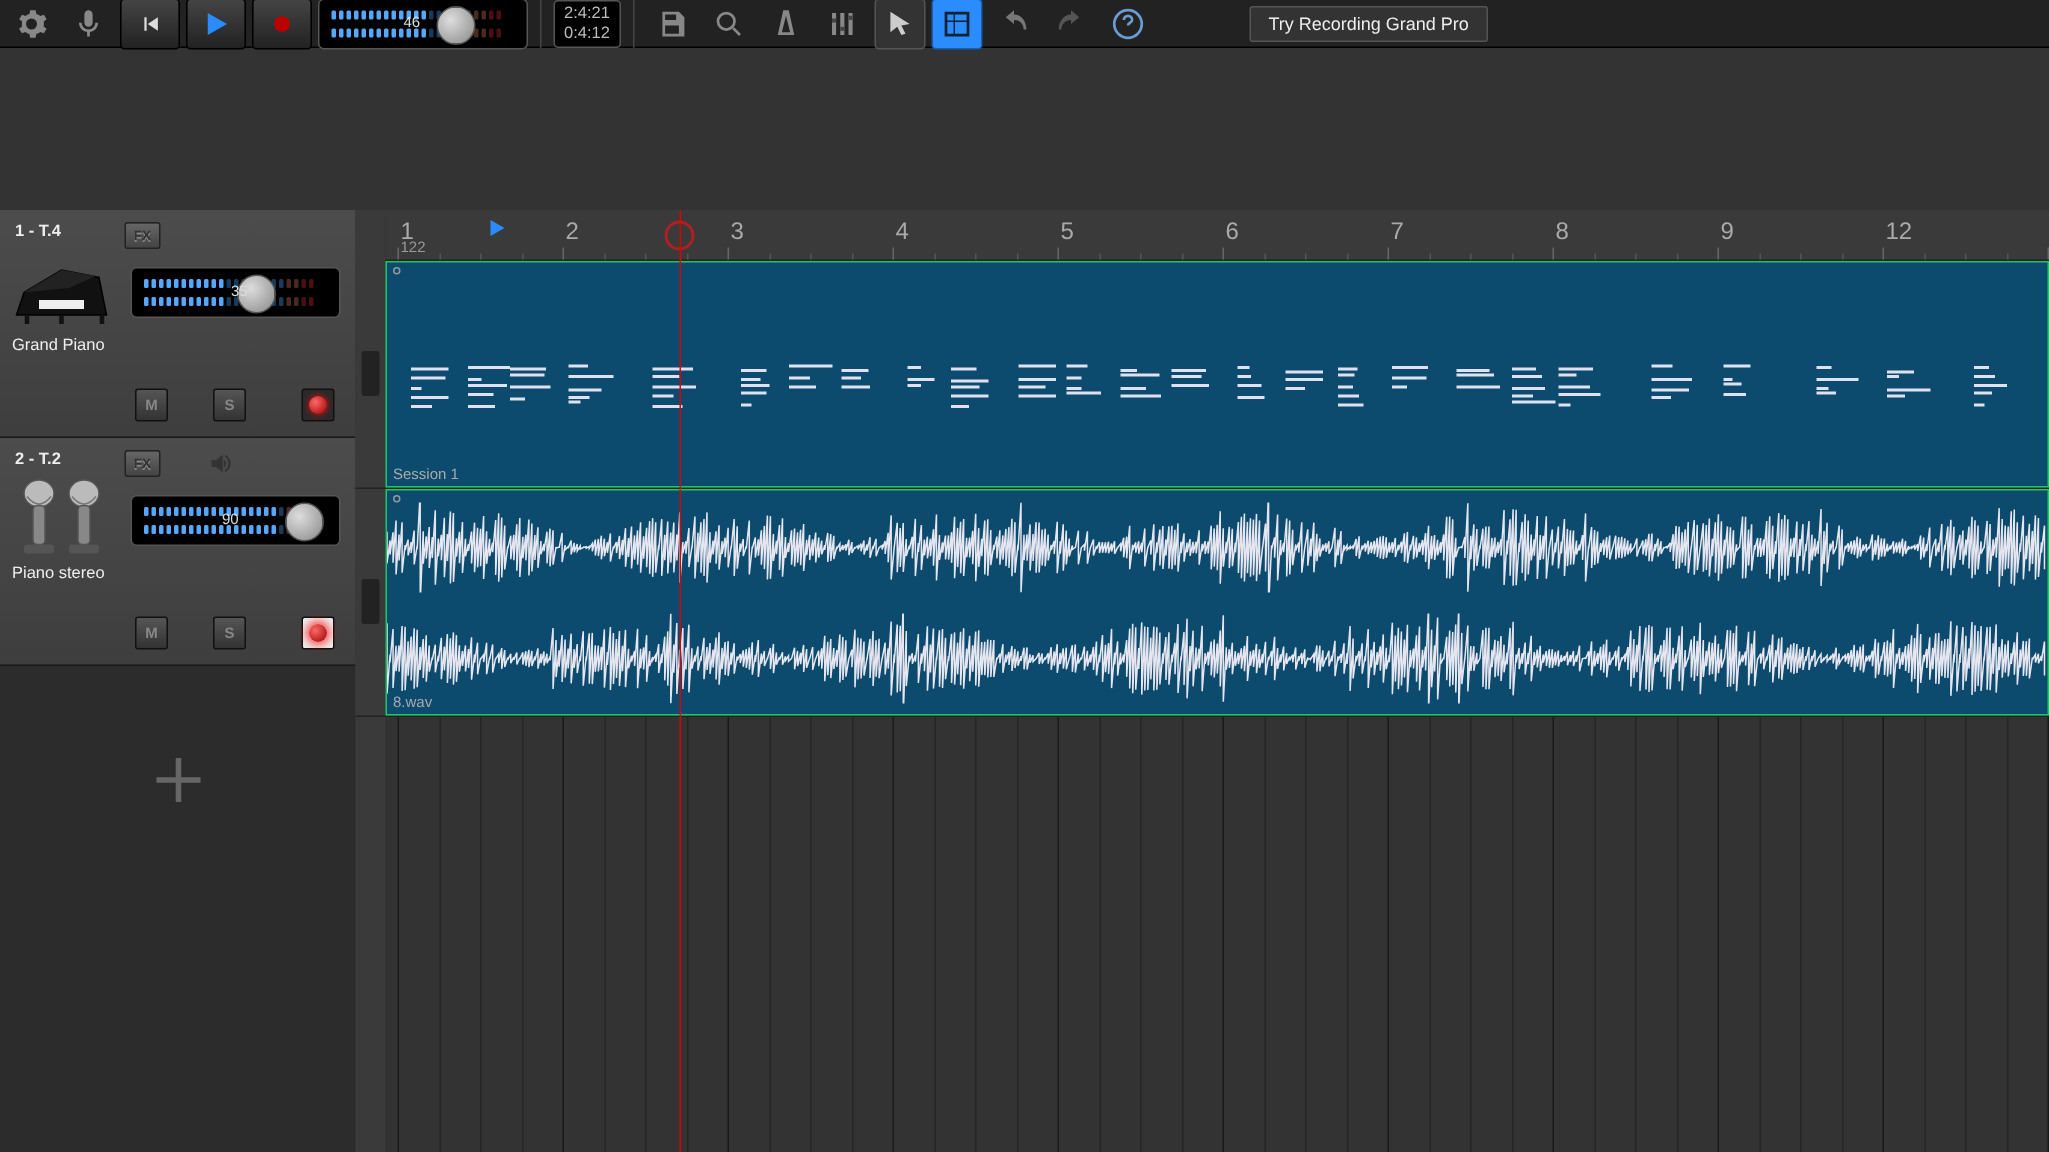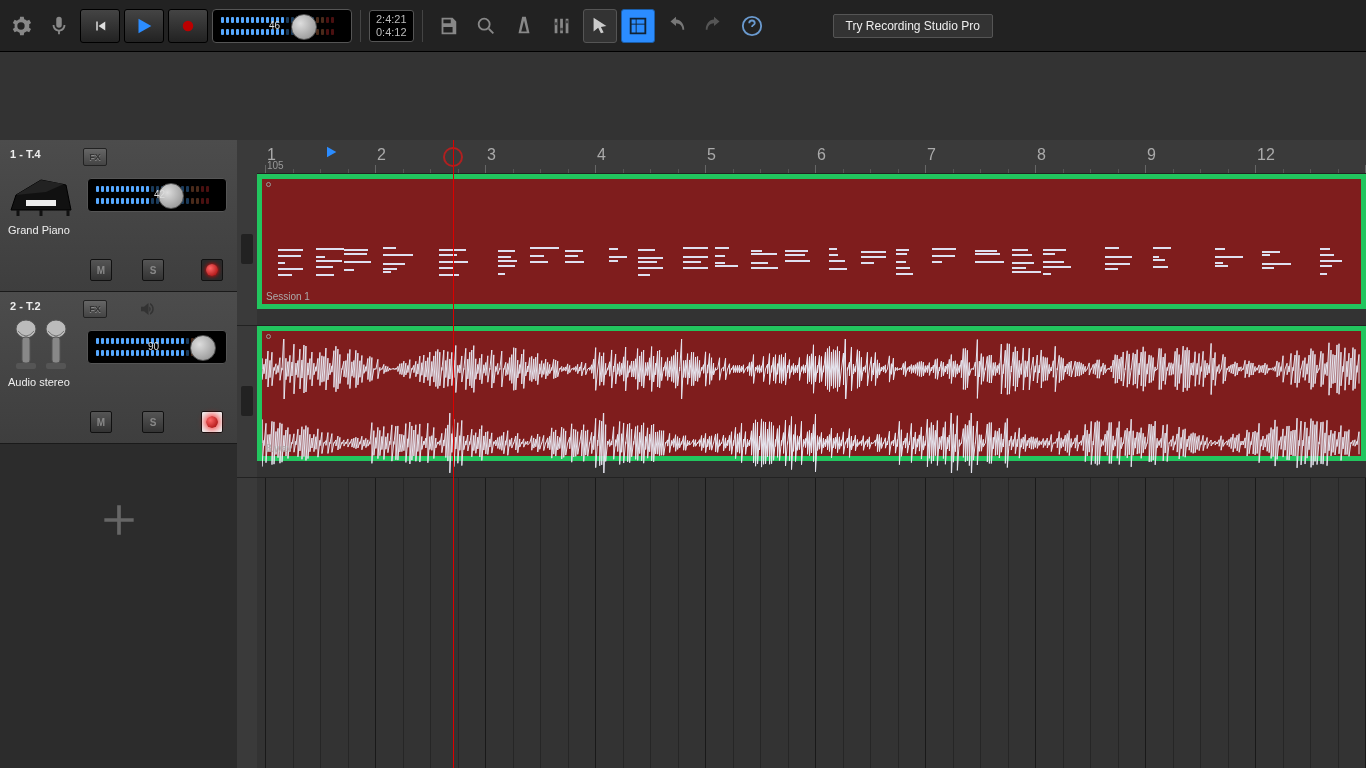--- a/index.html
+++ b/index.html
@@ -1,19 +1,19 @@
 <!DOCTYPE html>
 <html><head>
 <meta charset="utf-8">
 <style>
 * { margin: 0; padding: 0; box-sizing: border-box; font-family: "Segoe UI", Arial, sans-serif; }
 body { background: #333; width: 1366px; height: 768px; overflow: hidden; color: #ccc; }
 
 
-.toolbar { height: 52px; background: #222; display: flex; align-items: center; gap: 4px; padding: 3px 4px; border-bottom: 1px solid #000; }
+.toolbar { height: 32px; background: #222; display: flex; align-items: center; gap: 4px; padding: 3px 4px; border-bottom: 1px solid #000; }
 .tb-btn { width: 34px; height: 34px; display: flex; align-items: center; justify-content: center; cursor: pointer; border-radius: 3px; }
 .tb-btn svg { width: 22px; height: 22px; }
 .transport-btn { width: 40px; height: 34px; background: linear-gradient(#444,#222); border: 1px solid #000; border-radius: 3px; display: flex; align-items: center; justify-content: center; cursor: pointer; }
 .led-meter { width: 140px; height: 34px; background: #000; border: 1px solid #555; border-radius: 4px; position: relative; display: flex; flex-direction: column; justify-content: space-around; padding: 4px 8px; }
 .led-row { display: flex; gap: 2px; }
 .led-row span { width: 3px; height: 6px; background: #56a8ff; border-radius: 1px; }
 .led-row span.dim { background: #1a3a5a; }
 .led-meter .knob { position: absolute; width: 26px; height: 26px; border-radius: 50%; background: radial-gradient(circle at 35% 35%, #ddd, #888); top: 4px; left: 78px; border: 1px solid #555; }
 .led-meter .val { position: absolute; font-size: 10px; color: #ddd; top: 10px; left: 56px; }
 .timecode { background: #000; border: 1px solid #555; border-radius: 3px; padding: 2px 6px; font-family: "Consolas", monospace; font-size: 11px; line-height: 13px; color: #bbb; }
@@ -50,21 +50,21 @@
 .rec-btn { width: 22px; height: 22px; background: #2a2a2a; border: 1px solid #111; border-radius: 2px; display: flex; align-items: center; justify-content: center; cursor: pointer; position: absolute; right: 14px; bottom: 10px; }
 .rec-dot { width: 12px; height: 12px; background: radial-gradient(circle at 35% 35%, #ff6666, #990000); border-radius: 50%; box-shadow: 0 0 4px #f00; }
 .rec-btn.armed { background: #eee; }
 .rec-btn.armed .rec-dot { box-shadow: 0 0 6px 2px rgba(255,0,0,0.7); }
 .add-track { height: 152px; display: flex; align-items: center; justify-content: center; cursor: pointer; }
 
 
 .lane { height: 152px; background: #333; border-bottom: 1px solid #222; position: relative; }
 .gridline { position: absolute; top: 0; bottom: 0; width: 1px; background: rgba(0,0,0,0.5); }
 .gridline.minor { background: rgba(0,0,0,0.25); }
-.clip { position: absolute; top: 0; bottom: 16px; background: #7f1d1d; border: 5px solid #22c55e; }
+.clip { position: absolute; top: 0; bottom: 0; background: #0c4a6e; border: 1px solid #22c55e; }
 .clip-label { position: absolute; left: 4px; bottom: 2px; font-size: 10px; color: #aaa; }
 .clip-dot { position: absolute; left: 4px; top: 3px; width: 5px; height: 5px; border: 1px solid #999; border-radius: 3px; }
 
 .playhead { position: absolute; top: 0; bottom: 0; width: 1px; background: #d00; z-index: 5; }
 
 
 .wave { position: absolute; left: 0; right: 0; }
 .wave svg { width: 100%; height: 100%; display: block; }
 
 
@@ -210,21 +210,21 @@
         <path d="M12 5V2l6 5-6 5V9c-4 0-7 3-7 7H3c0-6 4-11 9-11z"></path>
       </svg>
     </div>
   <div class="tb-btn">
       <svg viewBox="0 0 24 24" fill="#6a9acf">
         <circle cx="12" cy="12" r="10" fill="none" stroke="#6a9acf" stroke-width="2"></circle>
         <path d="M9 9a3 3 0 116 0c0 2-3 2-3 4m0 3h.01" stroke="#6a9acf" stroke-width="2" fill="none"></path>
       </svg>
     </div>
 
-  <div class="promo">Try Recording Studio Pro</div>
+  <div class="promo">Try Recording Grand Pro</div>
 </div>
 
 <div class="workspace">
 
   <div class="track-panel">
 
     <div class="track-head">
       <div class="id">1 - T.4</div>
       <div class="fx">FX</div>
       <div class="instr">
@@ -281,21 +281,21 @@
             <span class="dim"></span>
             <span class="dim"></span>
             <span class="dim"></span>
             <span class="dim"></span>
             <span class="dim" style="background:#4a2a1a"></span>
             <span class="dim" style="background:#4a2a1a"></span>
             <span class="dim" style="background:#4a1010"></span>
             <span class="dim" style="background:#4a1010"></span>
           </div>
         <div class="knob" style="left:70px"></div>
-        <div class="val" style="left:66px">42</div>
+        <div class="val" style="left:66px">35</div>
       </div>
       <div class="ctrls">
         <div class="sq-btn">M</div>
         <div class="sq-btn">S</div>
       </div>
       <div class="rec-btn">
           <div class="rec-dot"></div>
         </div>
     </div>
 
@@ -314,21 +314,21 @@
               <rect x="2" y="44" width="20" height="6" rx="2" fill="#555"></rect>
             </g>
           <g transform="translate(38,0)">
               <ellipse cx="12" cy="10" rx="10" ry="9" fill="#bbb" stroke="#555"></ellipse>
               <path d="M4 12 Q12 22 20 12" fill="none" stroke="#777" stroke-width="1"></path>
               <rect x="8" y="18" width="8" height="26" rx="3" fill="#888" stroke="#555"></rect>
               <rect x="2" y="44" width="20" height="6" rx="2" fill="#555"></rect>
             </g>
         </svg>
       </div>
-      <div class="name">Audio stereo</div>
+      <div class="name">Piano stereo</div>
       <div class="vol led-meter">
         <div class="led-row">
             <span></span>
             <span></span>
             <span></span>
             <span></span>
             <span></span>
             <span></span>
             <span></span>
             <span></span>
@@ -394,21 +394,21 @@
 
   <div class="mini-col">
     <div style="height:34px"></div>
     <div class="mini-item"></div>
     <div class="mini-item"></div>
   </div>
 
   <div class="timeline-area">
 
     <div class="ruler">
-      <span class="tempo">105</span>
+      <span class="tempo">122</span>
       <div class="flag" style="left:66px"><svg width="16" height="16" viewBox="0 0 24 24" fill="#2b8cff">
             <path d="M6 4l14 8-14 8z"></path>
           </svg></div>
       <div class="playring" style="left:186px"></div>
     <div class="bar-num" style="left: 10px;">1</div>
         <div class="tick" style="left: 8px;"></div>
         <div class="subtick" style="left: 35.5px;"></div>
         <div class="subtick" style="left: 63px;"></div>
         <div class="subtick" style="left: 90.5px;"></div>
         <div class="bar-num" style="left: 120px;">2</div>

